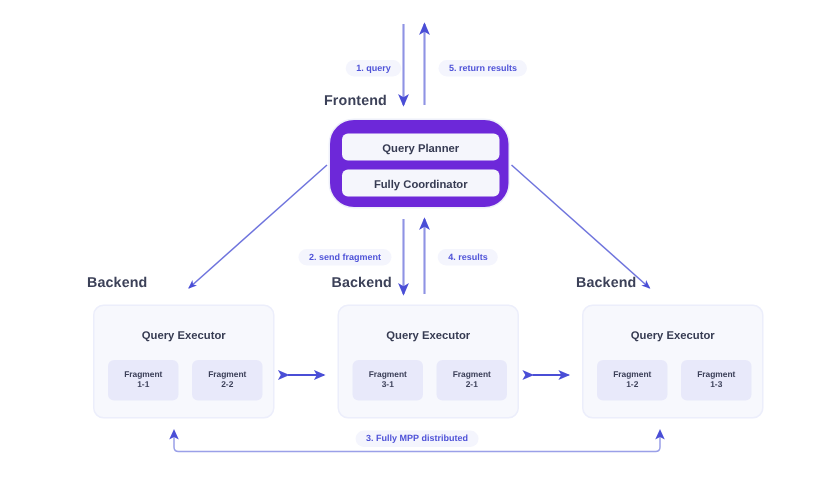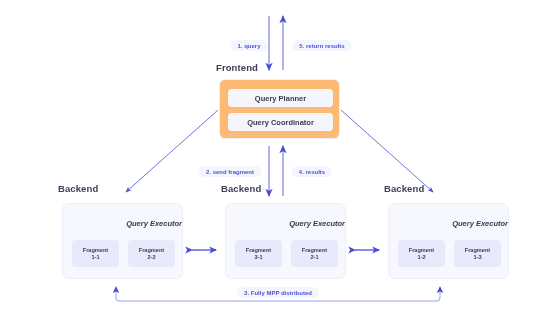--- a/index.html
+++ b/index.html
@@ -50,23 +50,23 @@
     background: #f7f8fd;
     border: 1px solid #eceefb;
     border-radius: 7px;
     box-sizing: border-box;
   }
   #frontend-card {
     left: 219px;
     top: 79px;
     width: 121px;
     height: 60px;
-    background: #fdba74;
+    background: #6d28d9;
     border: 1px solid #eef0fa;
-    border-radius: 6px;
+    border-radius: 17px;
   }
   .backend-card {
     top: 203px;
     width: 121px;
     height: 76px;
   }
   #backend-card-left { left: 62px; }
   #backend-card-mid { left: 225px; }
   #backend-card-right { left: 388px; }
 
@@ -88,25 +88,24 @@
   }
   #module-query-planner { top: 9px; }
   #module-query-coordinator { top: 33px; }
 
   
   .executor-title {
     position: absolute;
     top: 15px;
     left: 0;
     width: 100%;
-    text-align: right;
+    text-align: center;
     font-size: 7.5px;
     font-weight: bold;
     color: #363b52;
-    font-style: italic;
   }
 
   
   .fragment {
     position: absolute;
     top: 36px;
     width: 47px;
     height: 27px;
     background: #e8e9fa;
     border-radius: 4px;
@@ -195,21 +194,21 @@
     </g>
   </svg>
 
   <div class="tier-label" id="tier-frontend">Frontend</div>
   <div class="tier-label" id="tier-backend-left">Backend</div>
   <div class="tier-label" id="tier-backend-mid">Backend</div>
   <div class="tier-label" id="tier-backend-right">Backend</div>
 
   <div class="card" id="frontend-card">
     <div class="module" id="module-query-planner">Query Planner</div>
-    <div class="module" id="module-query-coordinator">Query Coordinator</div>
+    <div class="module" id="module-query-coordinator">Fully Coordinator</div>
   </div>
 
   <div class="card backend-card" id="backend-card-left">
     <div class="executor-title">Query Executor</div>
     <div class="fragment first">
       <span>Fragment</span>
       <span>1-1</span>
     </div>
     <div class="fragment second">
       <span>Fragment</span>

